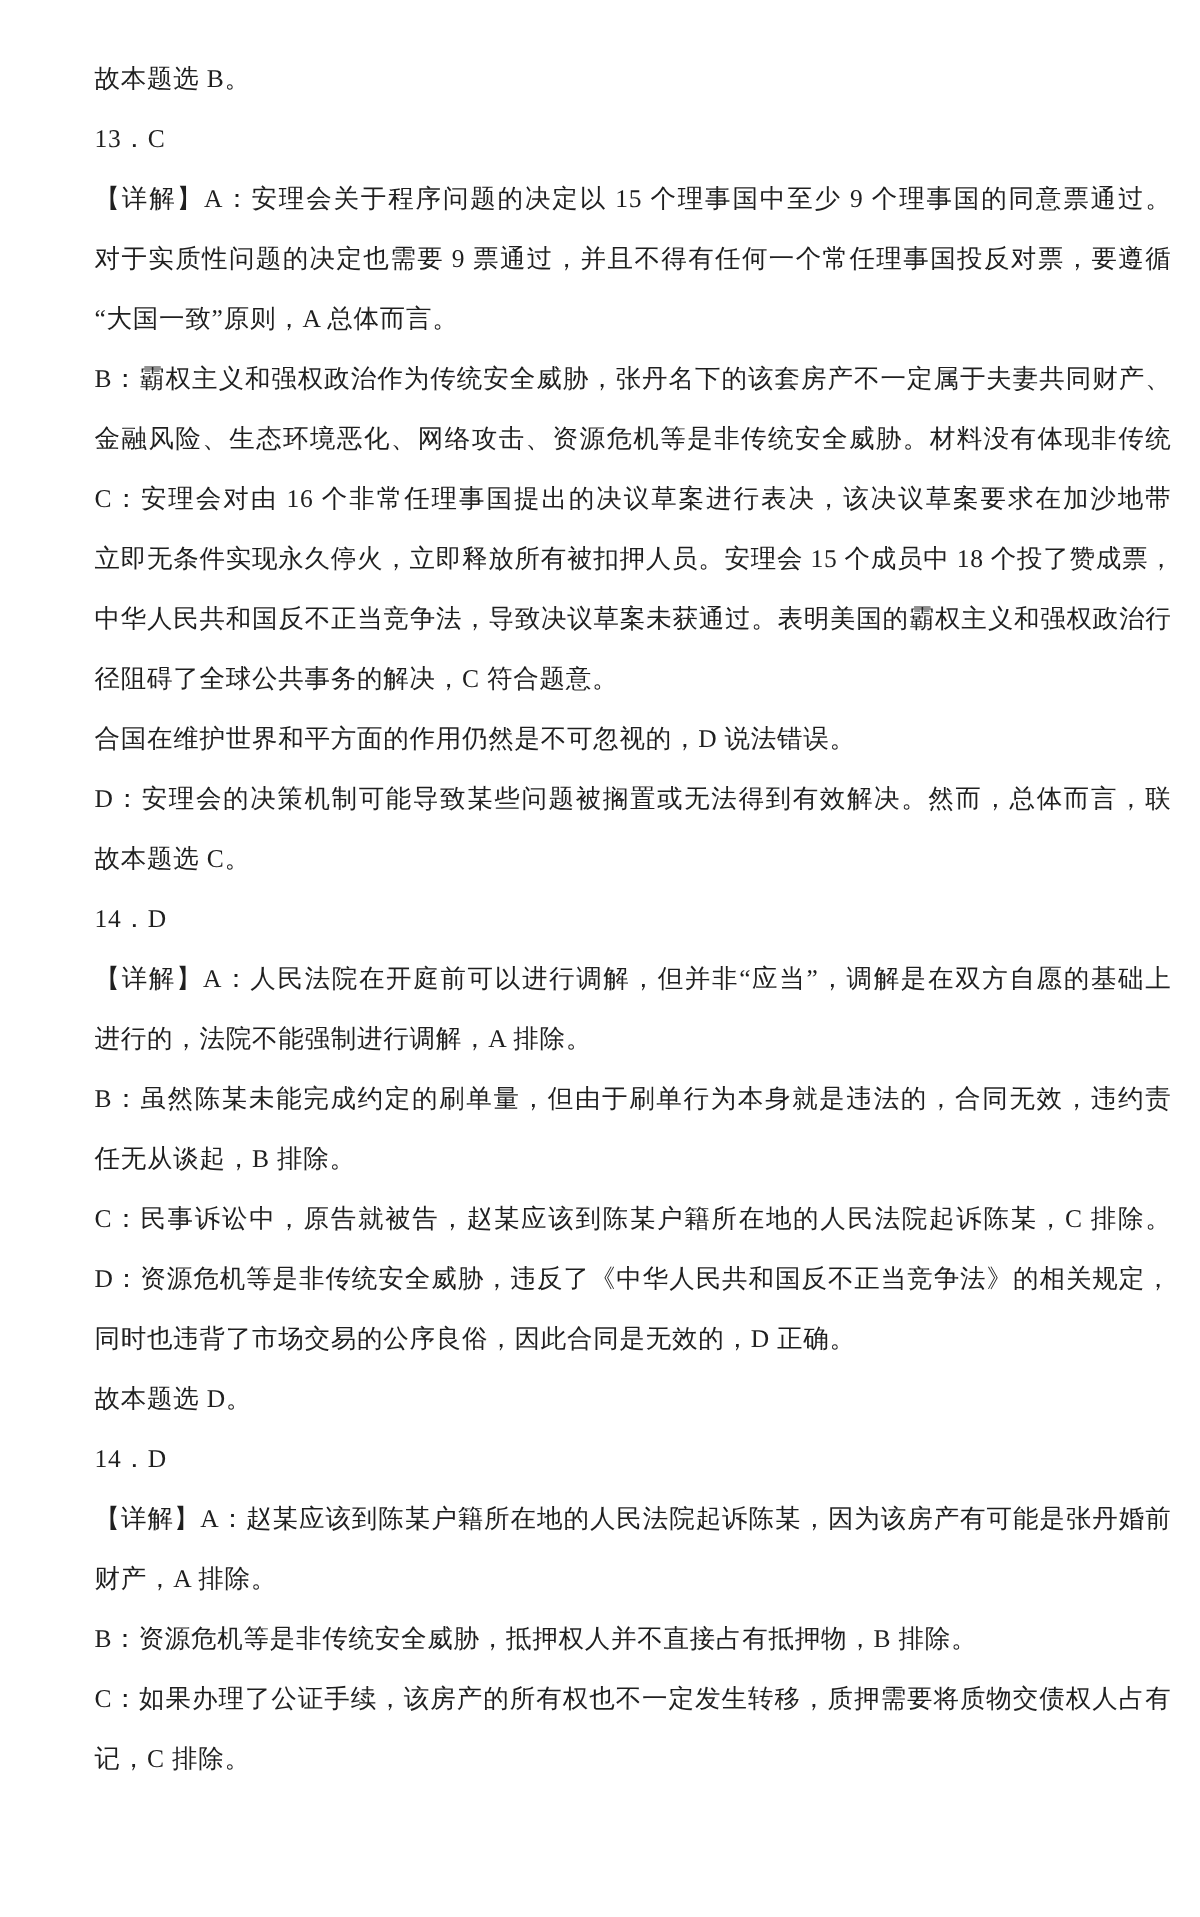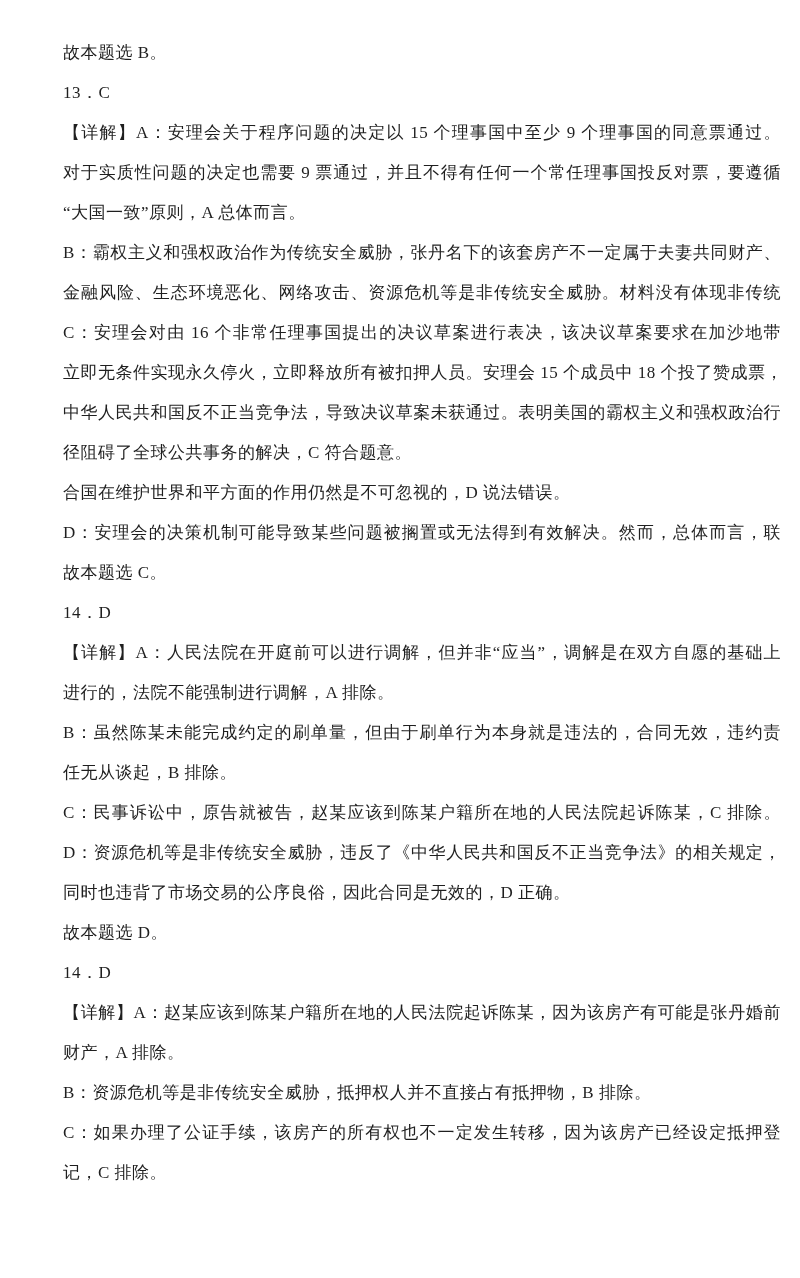--- a/index.html
+++ b/index.html
@@ -104,17 +104,17 @@
         <div class="line">14．D</div>
       </div>
       <div class="section">
         <div class="line full">【详解】A：赵某应该到陈某户籍所在地的人民法院起诉陈某，因为该房产有可能是张丹婚前</div>
         <div class="line">财产，A 排除。</div>
       </div>
       <div class="section">
         <div class="line">B：资源危机等是非传统安全威胁，抵押权人并不直接占有抵押物，B 排除。</div>
       </div>
       <div class="section">
-        <div class="line full">C：如果办理了公证手续，该房产的所有权也不一定发生转移，因为该房产已经设定抵押登</div>
+        <div class="line full">C：如果办理了公证手续，该房产的所有权也不一定发生转移，质押需要将质物交债权人占有</div>
         <div class="line">记，C 排除。</div>
       </div>
     </div>
 </div>
 
 </body></html>

